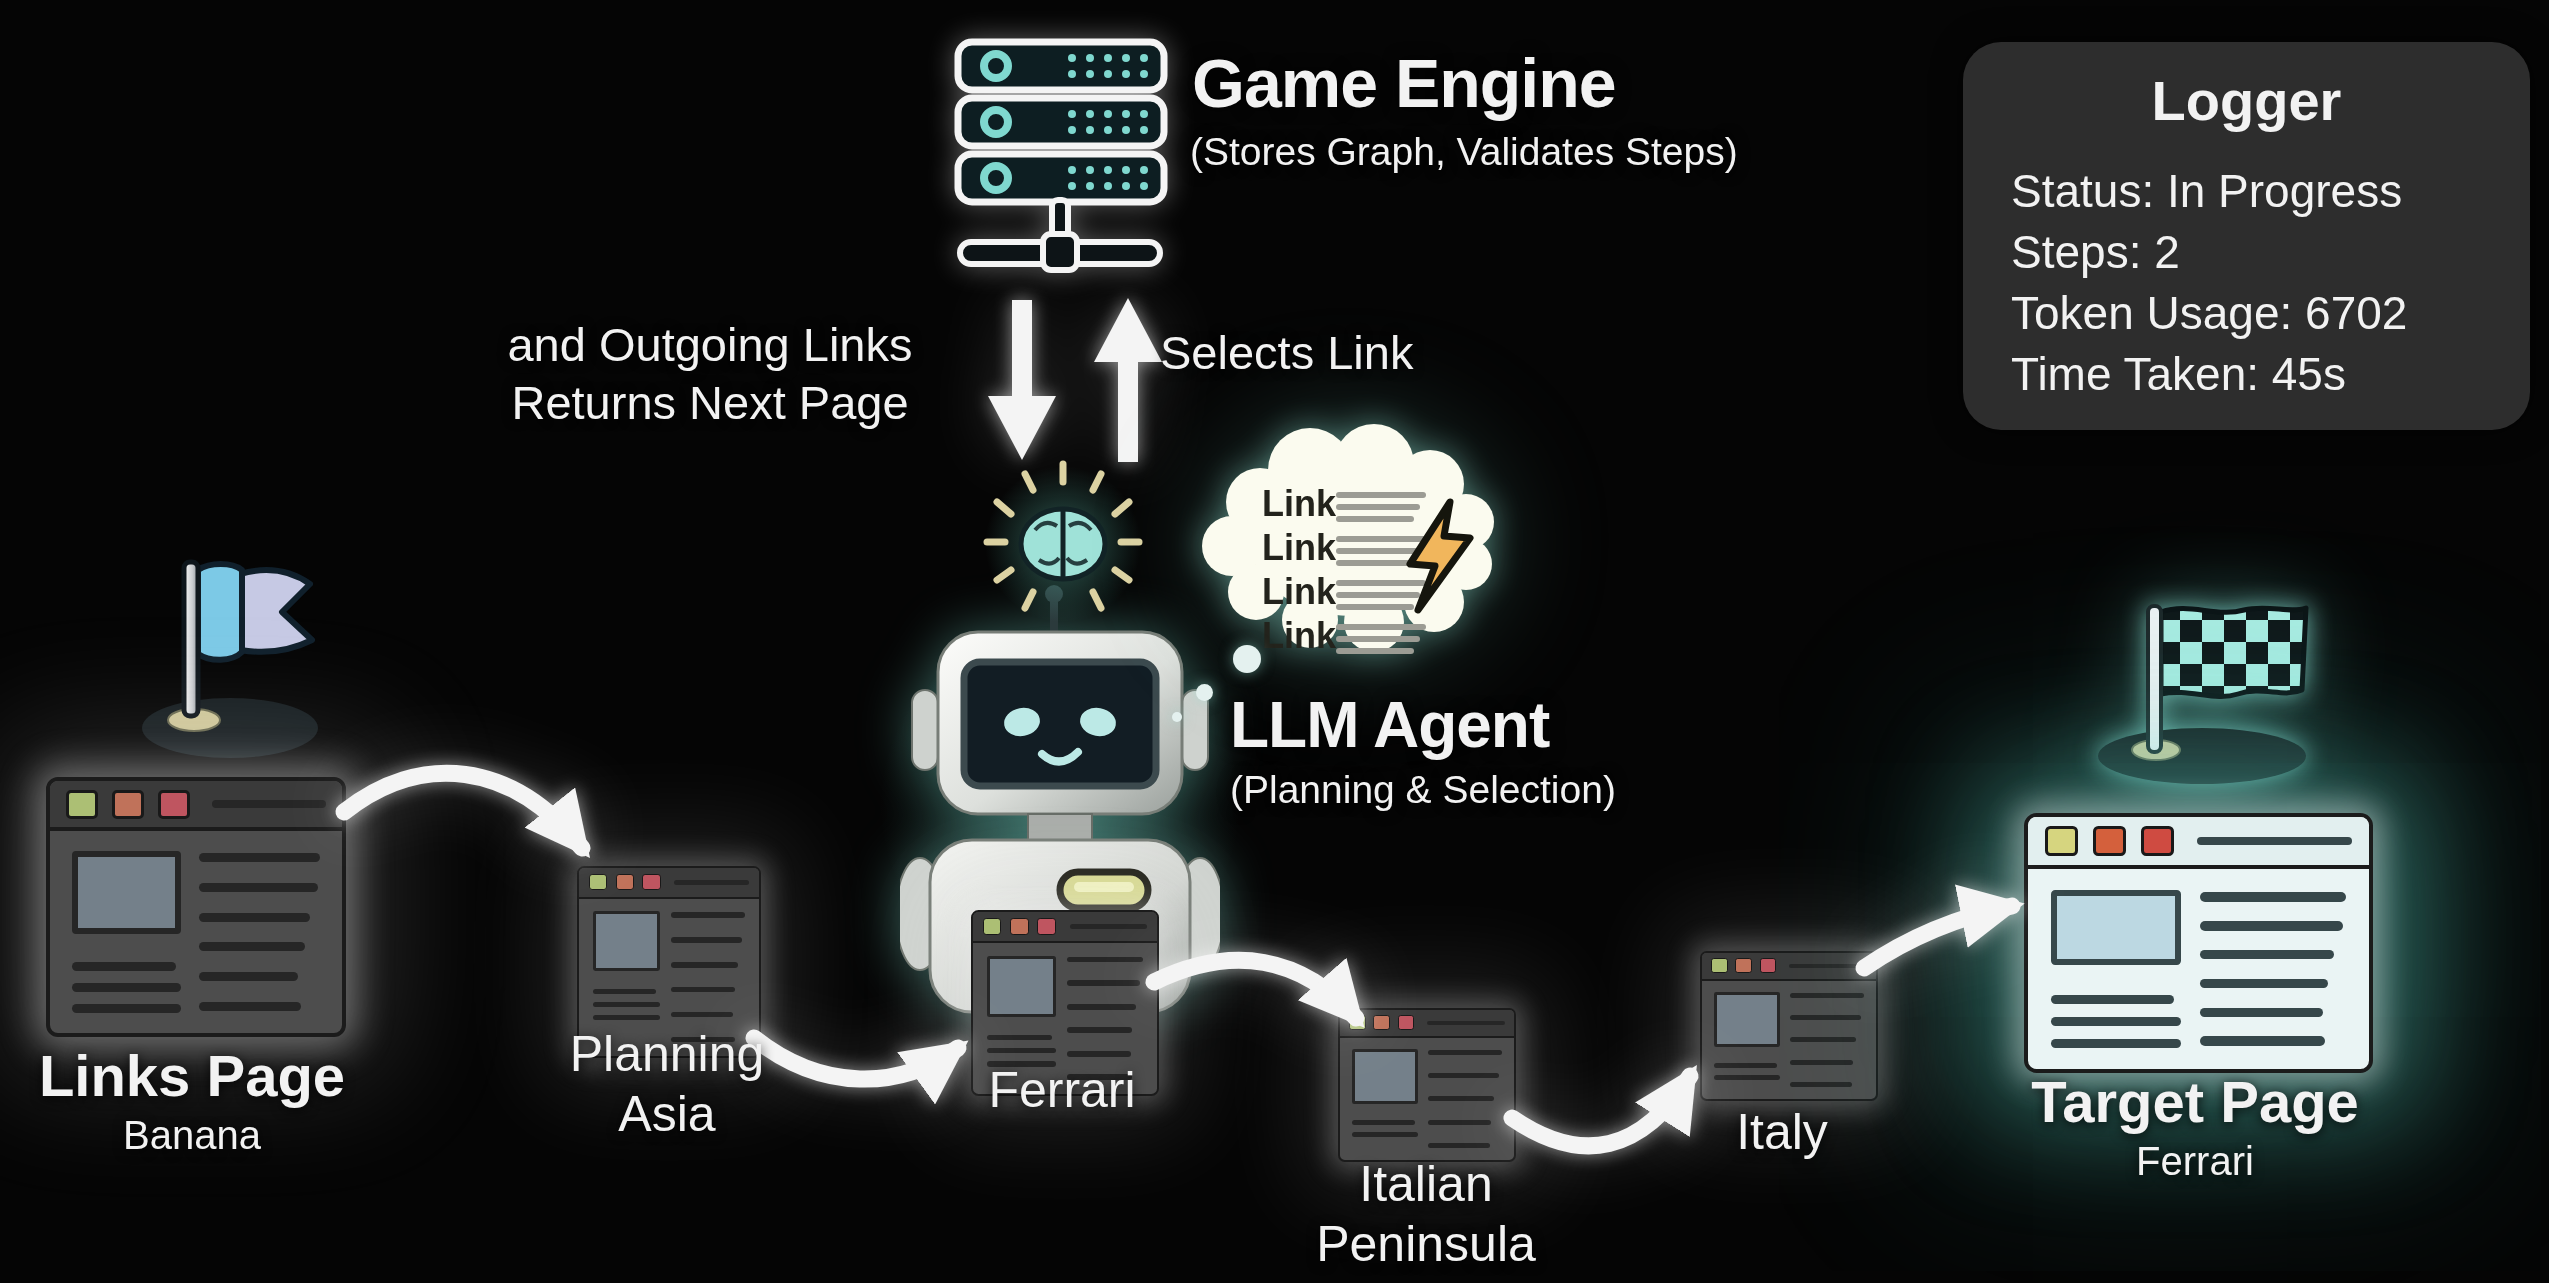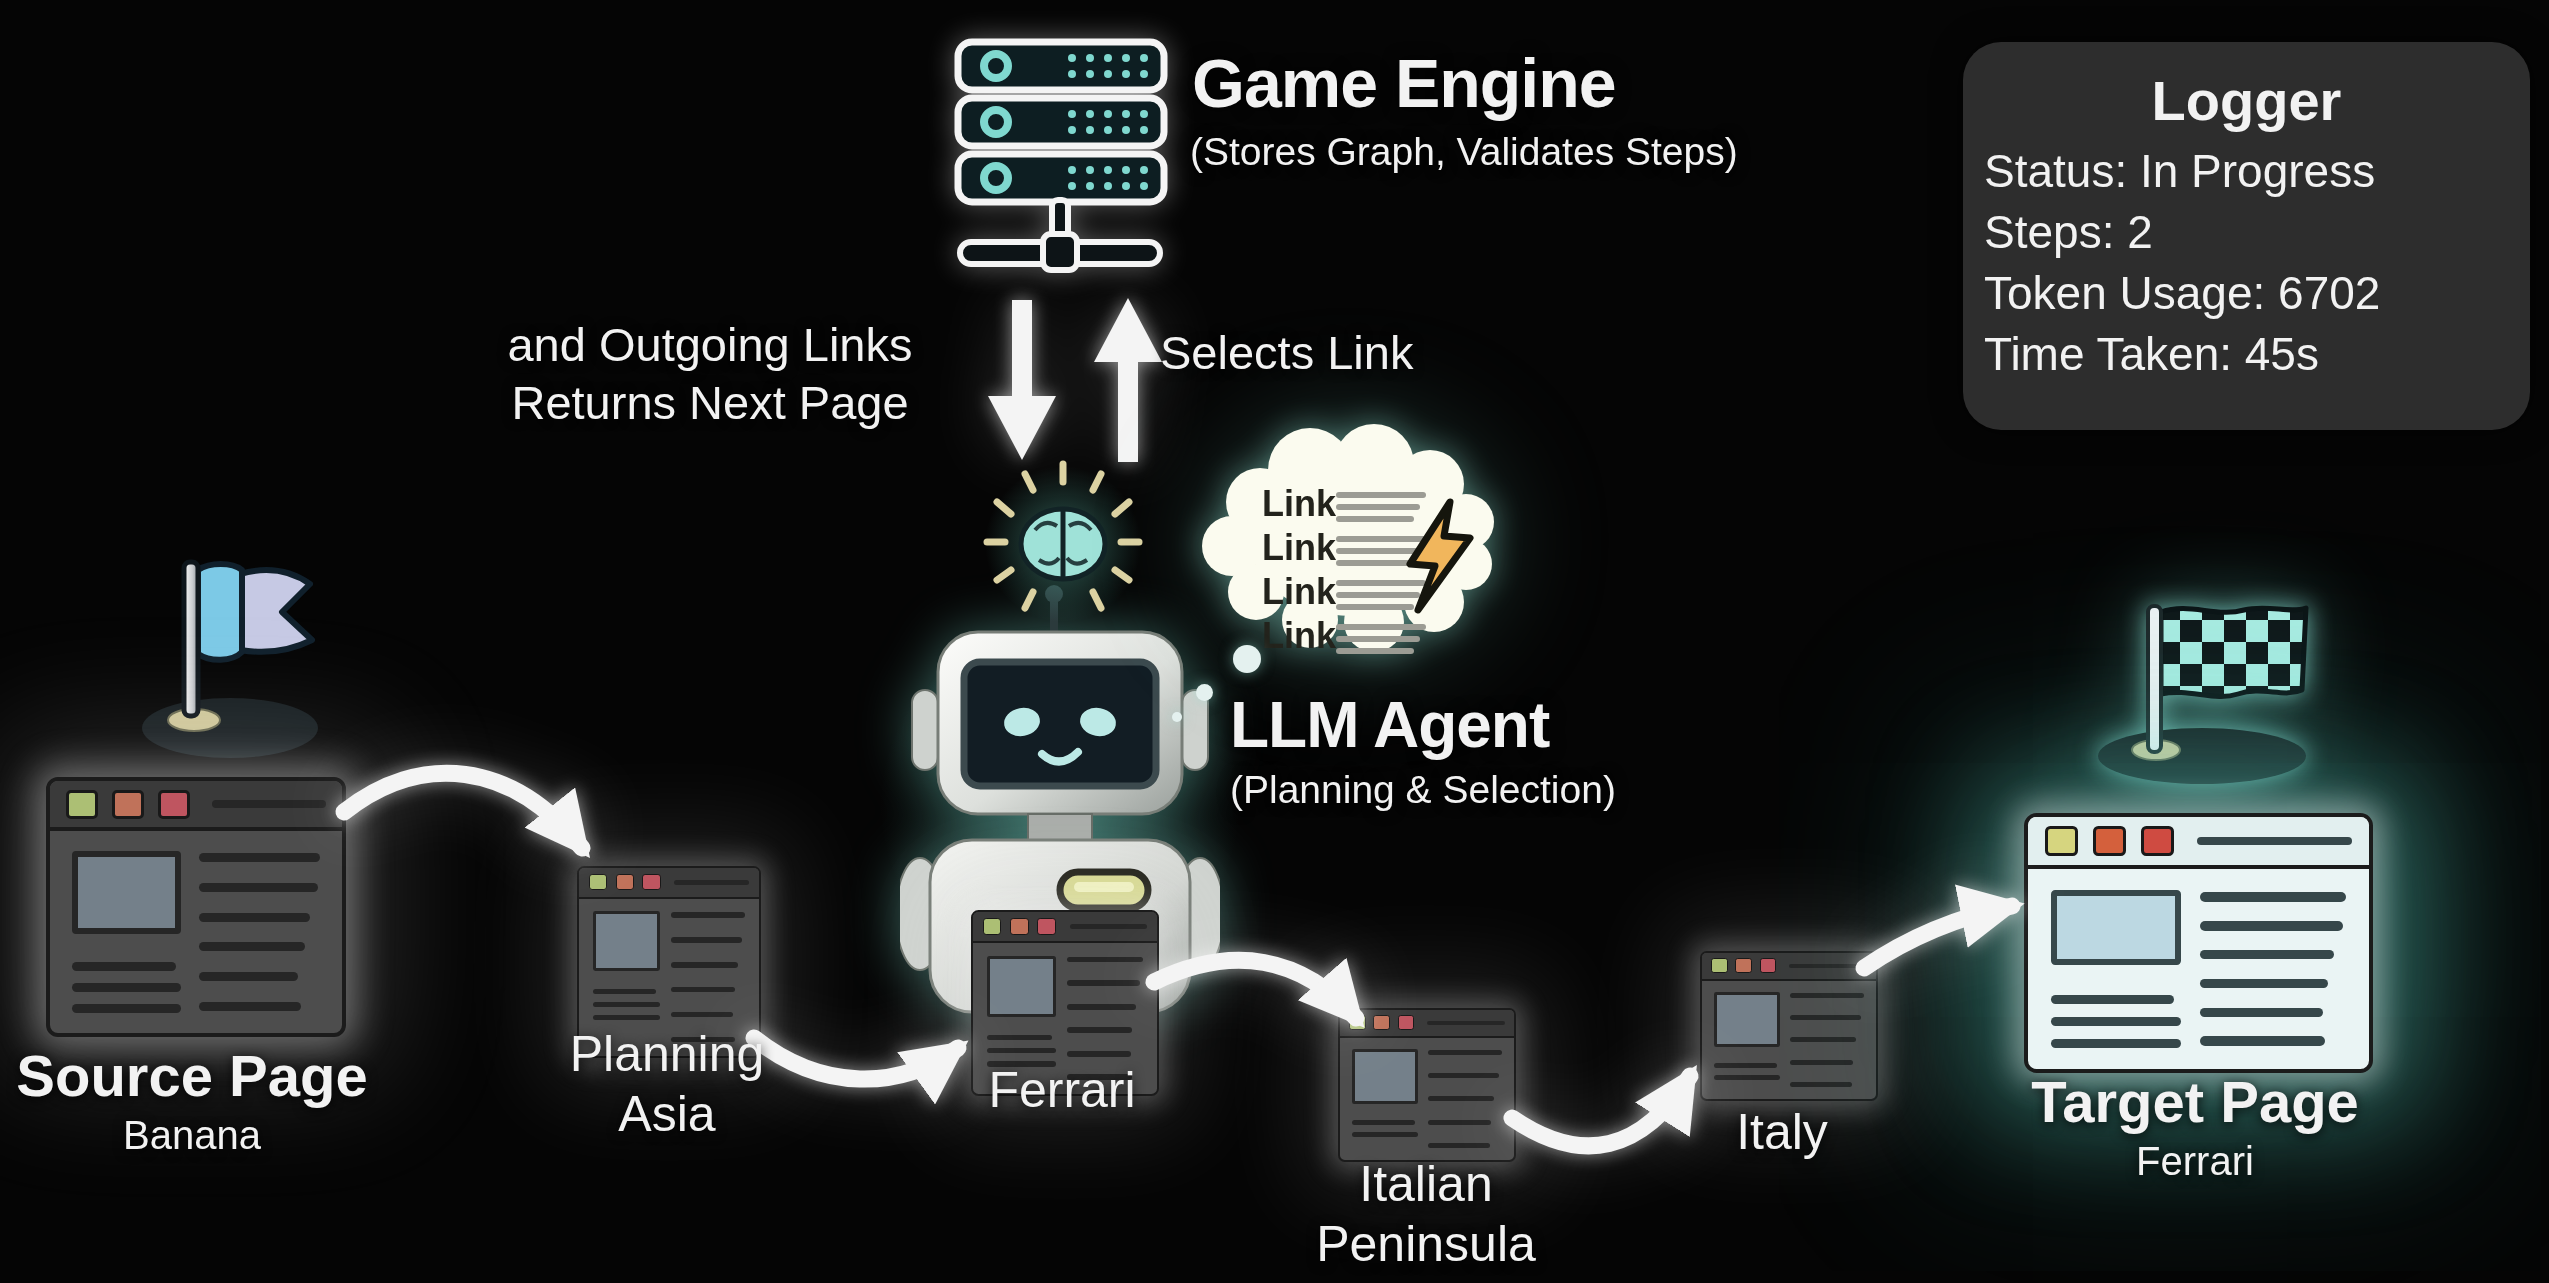--- a/index.html
+++ b/index.html
@@ -11,21 +11,21 @@
   .h2{font-size:39px;text-shadow:0 0 14px rgba(0,0,0,.9);}
   .flowlabel{font-size:47px;line-height:58px;text-align:center;text-shadow:0 0 12px rgba(0,0,0,.9);}
   .page-label{position:absolute;width:360px;text-align:center;z-index:7;text-shadow:0 2px 12px rgba(0,0,0,.85);}
   .t1{font-size:58px;font-weight:bold;}
   .t2{font-size:40px;margin-top:4px;}
   .pl{font-size:50px;line-height:60px;}
   
   .logger{left:1963px;top:42px;width:567px;height:388px;background:#2d2d2d;border-radius:38px;z-index:7;
           box-shadow:0 0 30px rgba(0,0,0,.6);}
   .logger-title{text-align:center;font-size:56px;font-weight:bold;margin-top:26px;}
-  .logger-lines{padding-left:21px;margin-top:8px;}
+  .logger-lines{padding-left:48px;margin-top:28px;}
   .logger-line{font-size:46px;line-height:61px;white-space:nowrap;}
   
   .window{position:absolute;z-index:4;display:flex;flex-direction:column;
           border:calc(4px*var(--u)) solid #1b1b1b;border-radius:calc(12px*var(--u));
           background:var(--body);}
   .dark{--body:#4d4d4d;--bar:#3a3a3a;--line:#262626;--img:#74808a;
         box-shadow:0 0 26px 8px rgba(245,245,245,.26),0 0 95px 34px rgba(235,235,235,.12);}
   .bright{box-shadow:0 0 34px 12px rgba(250,250,250,.34),0 0 120px 48px rgba(240,240,240,.15);}
   .light{--body:#eaf4f4;--bar:#e2efef;--line:#36474a;--img:#bcd8e2;
          box-shadow:0 0 30px 10px rgba(255,255,255,.4),0 0 110px 45px rgba(96,220,205,.38),0 0 210px 85px rgba(70,190,175,.2);}
@@ -408,21 +408,21 @@
           <div class="ln" style="width:98%"></div>
           <div class="ln" style="width:92%"></div>
         <div class="ln" style="width:88%"></div>
           <div class="ln" style="width:84%"></div>
           <div class="ln" style="width:86%"></div>
         </div>
     </div>
   </div>
 
   <div class="page-label" style="left:12px;top:1042px;">
-    <div class="t1">Source Page</div>
+    <div class="t1">Links Page</div>
     <div class="t2">Banana</div>
   </div>
   <div class="page-label" style="left:487px;top:1024px;">
     <div class="pl">Planning</div>
     <div class="pl">Asia</div>
   </div>
   <div class="page-label" style="left:882px;top:1060px;">
     <div class="pl">Ferrari</div>
   </div>
   <div class="page-label" style="left:1602px;top:1102px;">

